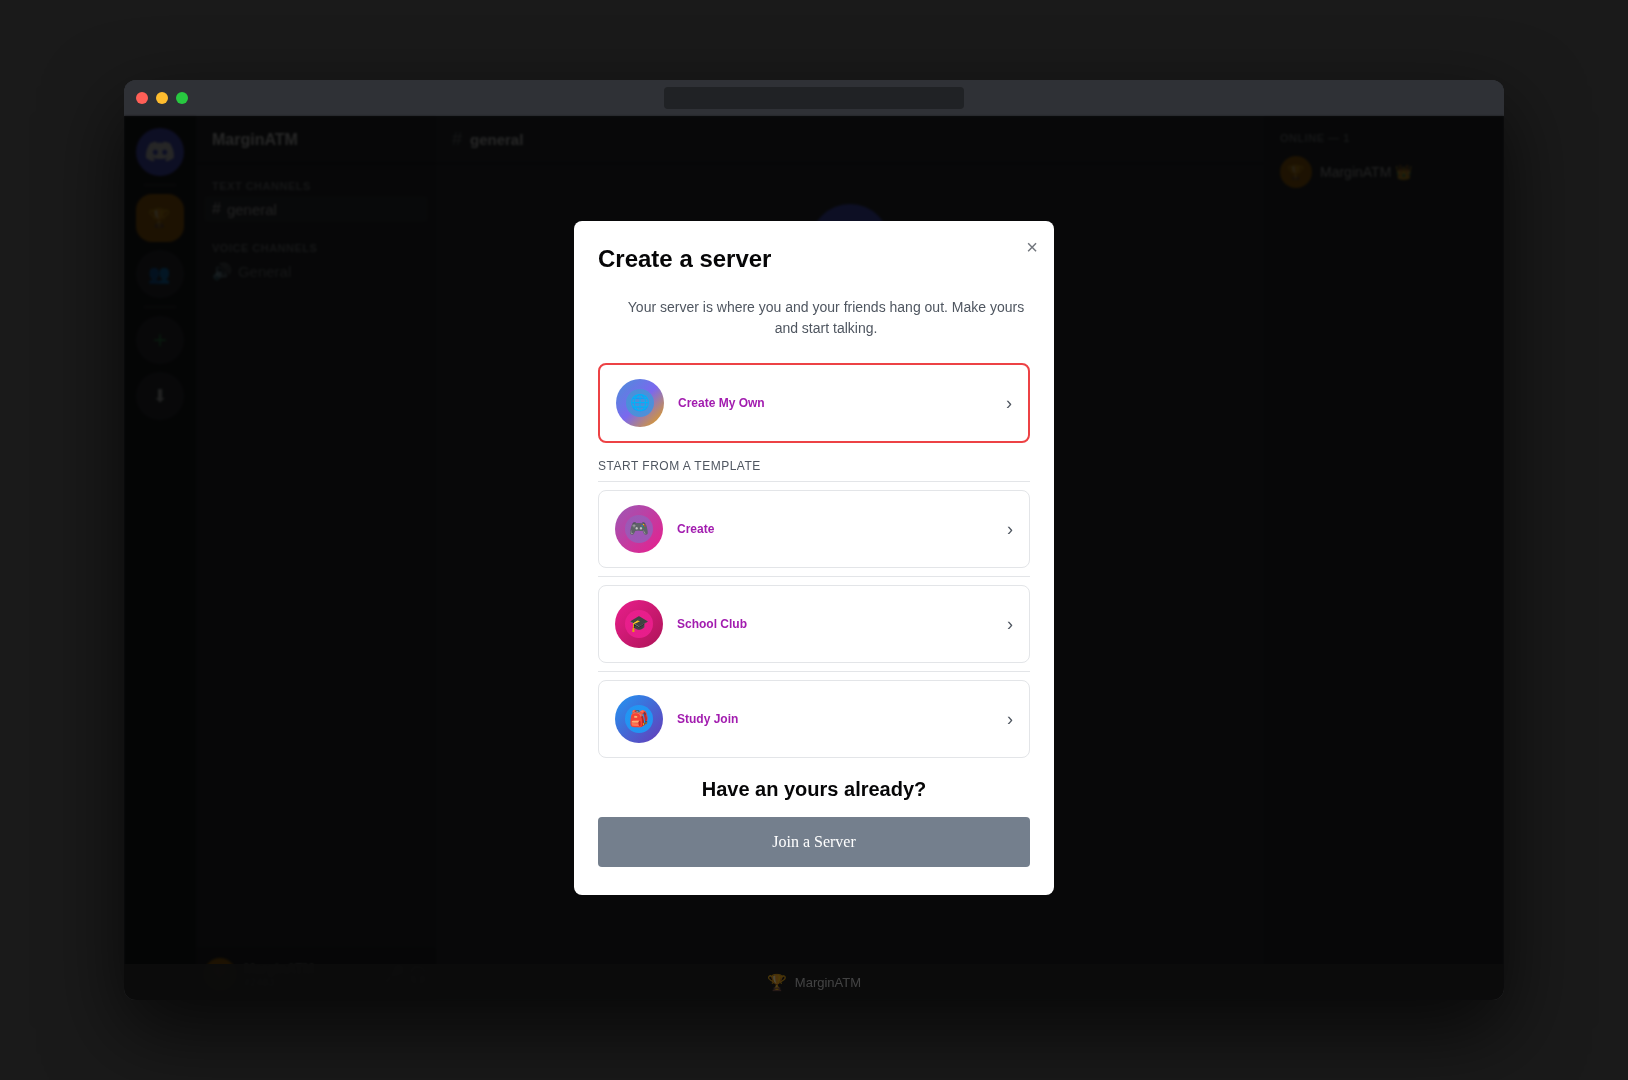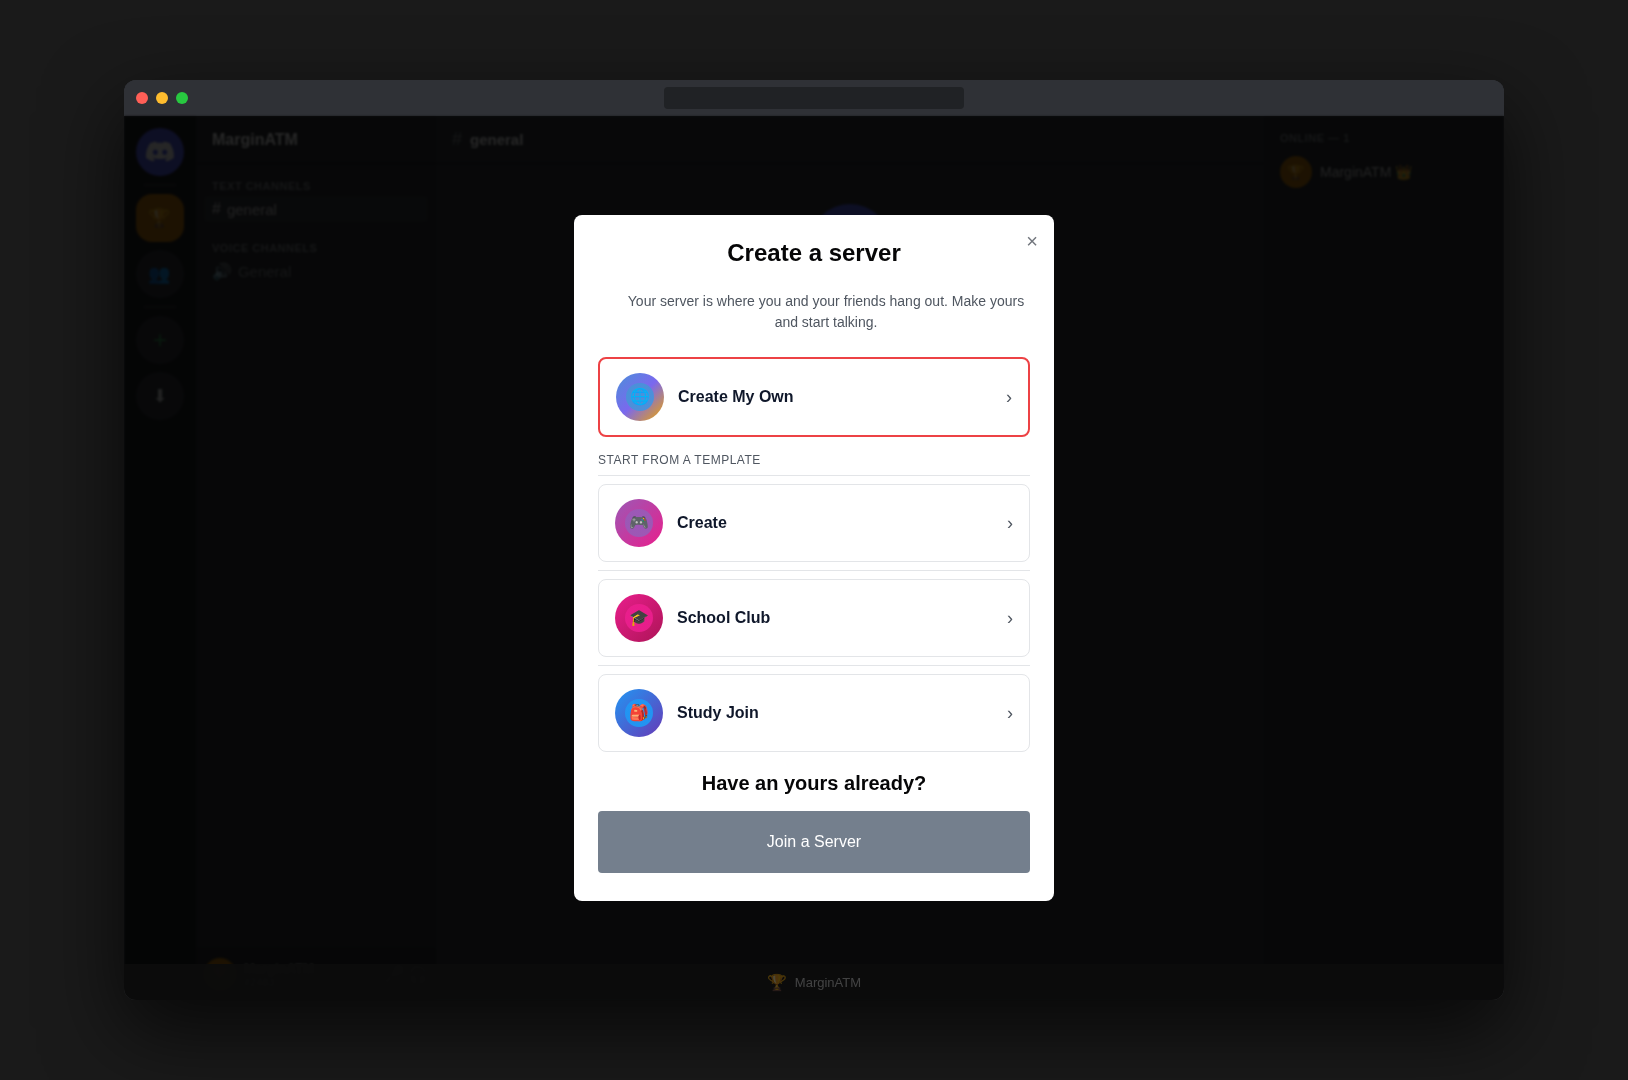--- a/index.html
+++ b/index.html
@@ -308,21 +308,20 @@
       right: 16px;
       background: none;
       border: none;
       font-size: 20px;
       color: #72767d;
       cursor: pointer;
       line-height: 1;
     }
 
     .modal-title {
-      text-align: center;
       font-size: 24px;
       font-weight: 800;
       color: #060607;
       margin-bottom: 24px;
     }
 
     .modal-subtitle {
       text-align: center;
       color: #4f5660;
       font-size: 14px;
@@ -367,23 +366,23 @@
     }
     .icon-school-club {
       background: linear-gradient(135deg, #e91e8c 0%, #ad1457 100%);
     }
     .icon-study-group {
       background: linear-gradient(135deg, #2196f3 0%, #673ab7 100%);
     }
 
     .modal-option-text {
       flex: 1;
-      font-size: 16px;
+      font-size: 12px;
       font-weight: 600;
-      color: #0f172a;
+      color: #a21caf;
     }
 
     .modal-option-arrow {
       color: #4f5660;
       font-size: 18px;
       font-weight: 300;
     }
 
     .template-section-label {
       font-size: 12px;
@@ -405,30 +404,31 @@
       margin-top: 20px;
     }
     .modal-invite-title {
       font-size: 20px;
       font-weight: 800;
       color: #060607;
       margin-bottom: 16px;
     }
     .modal-join-btn {
       width: 100%;
-      padding: 22px;
+      padding: 16px;
       background: #5865f2;
       color: white;
       border: none;
       border-radius: 4px;
       font-size: 16px;
       font-weight: 500;
       cursor: pointer;
       background: #747f8d;
       border-radius: 4px;
+      font-family: Liberation Serif, serif;
     }
 
     
     .modal::-webkit-scrollbar { width: 6px; }
     .modal::-webkit-scrollbar-thumb { background: #c4c9ce; border-radius: 3px; }
     .modal::-webkit-scrollbar-track { background: transparent; }
 
     
     .mac-taskbar {
       position: absolute;

